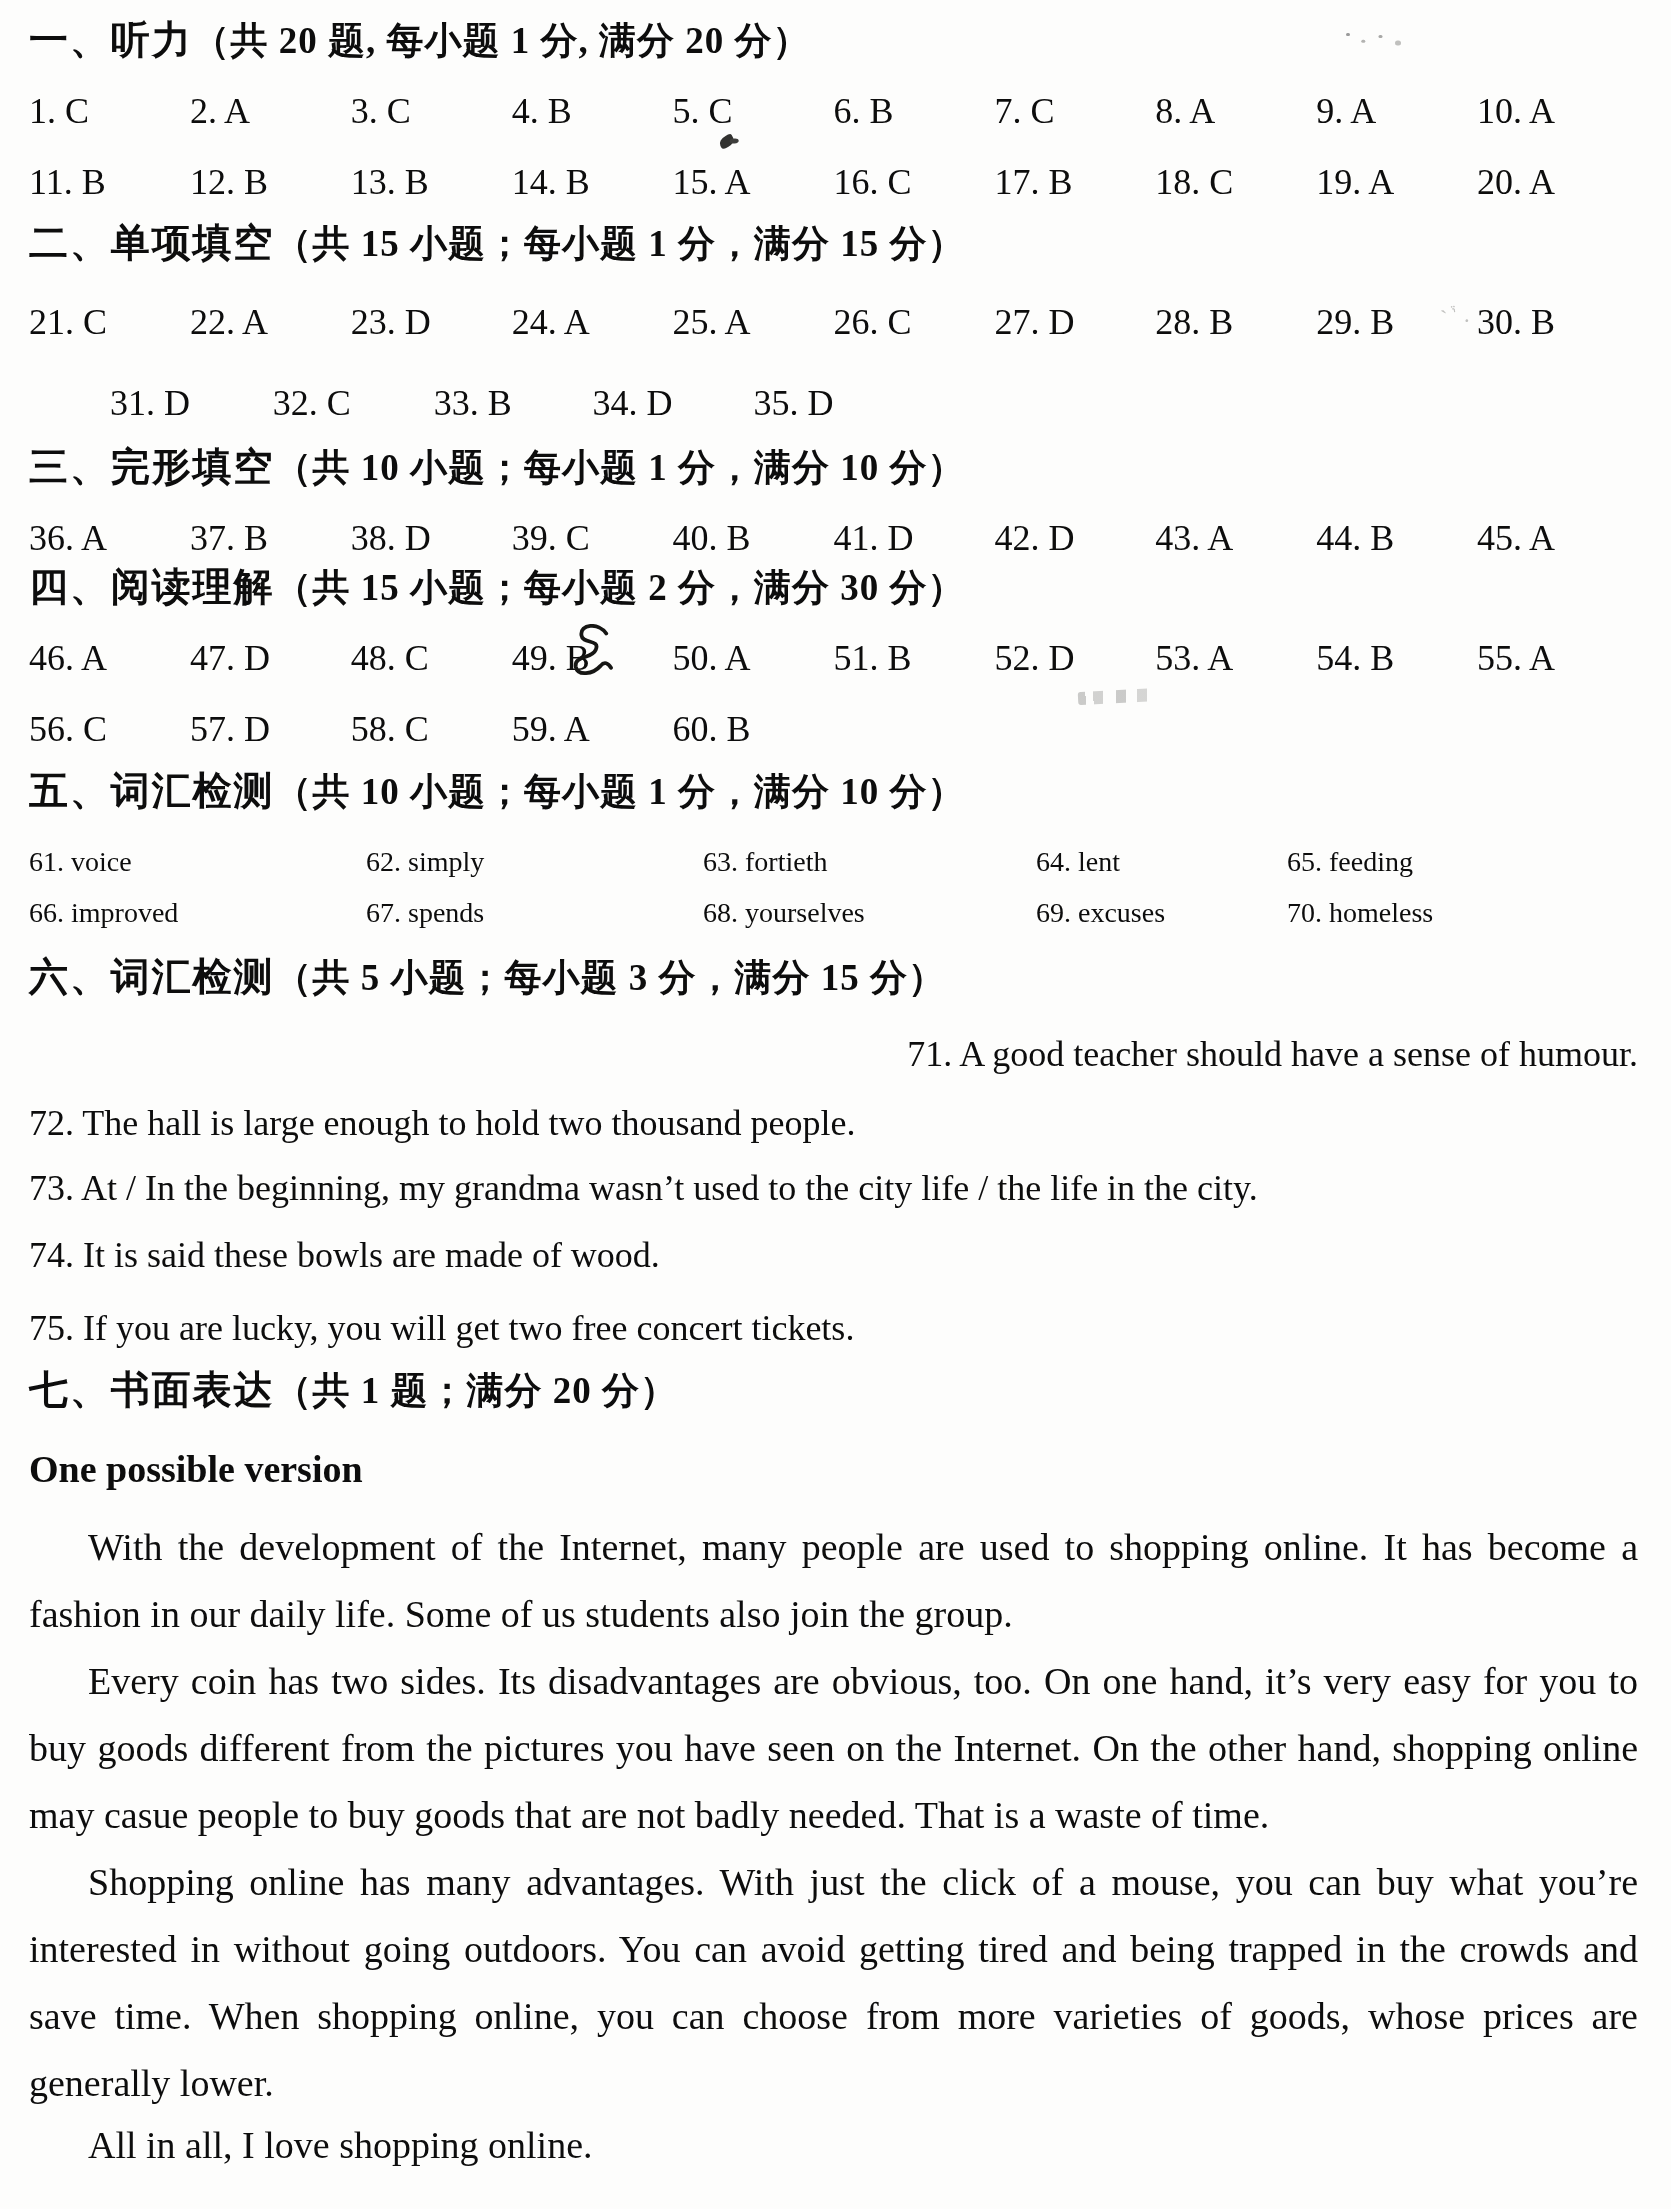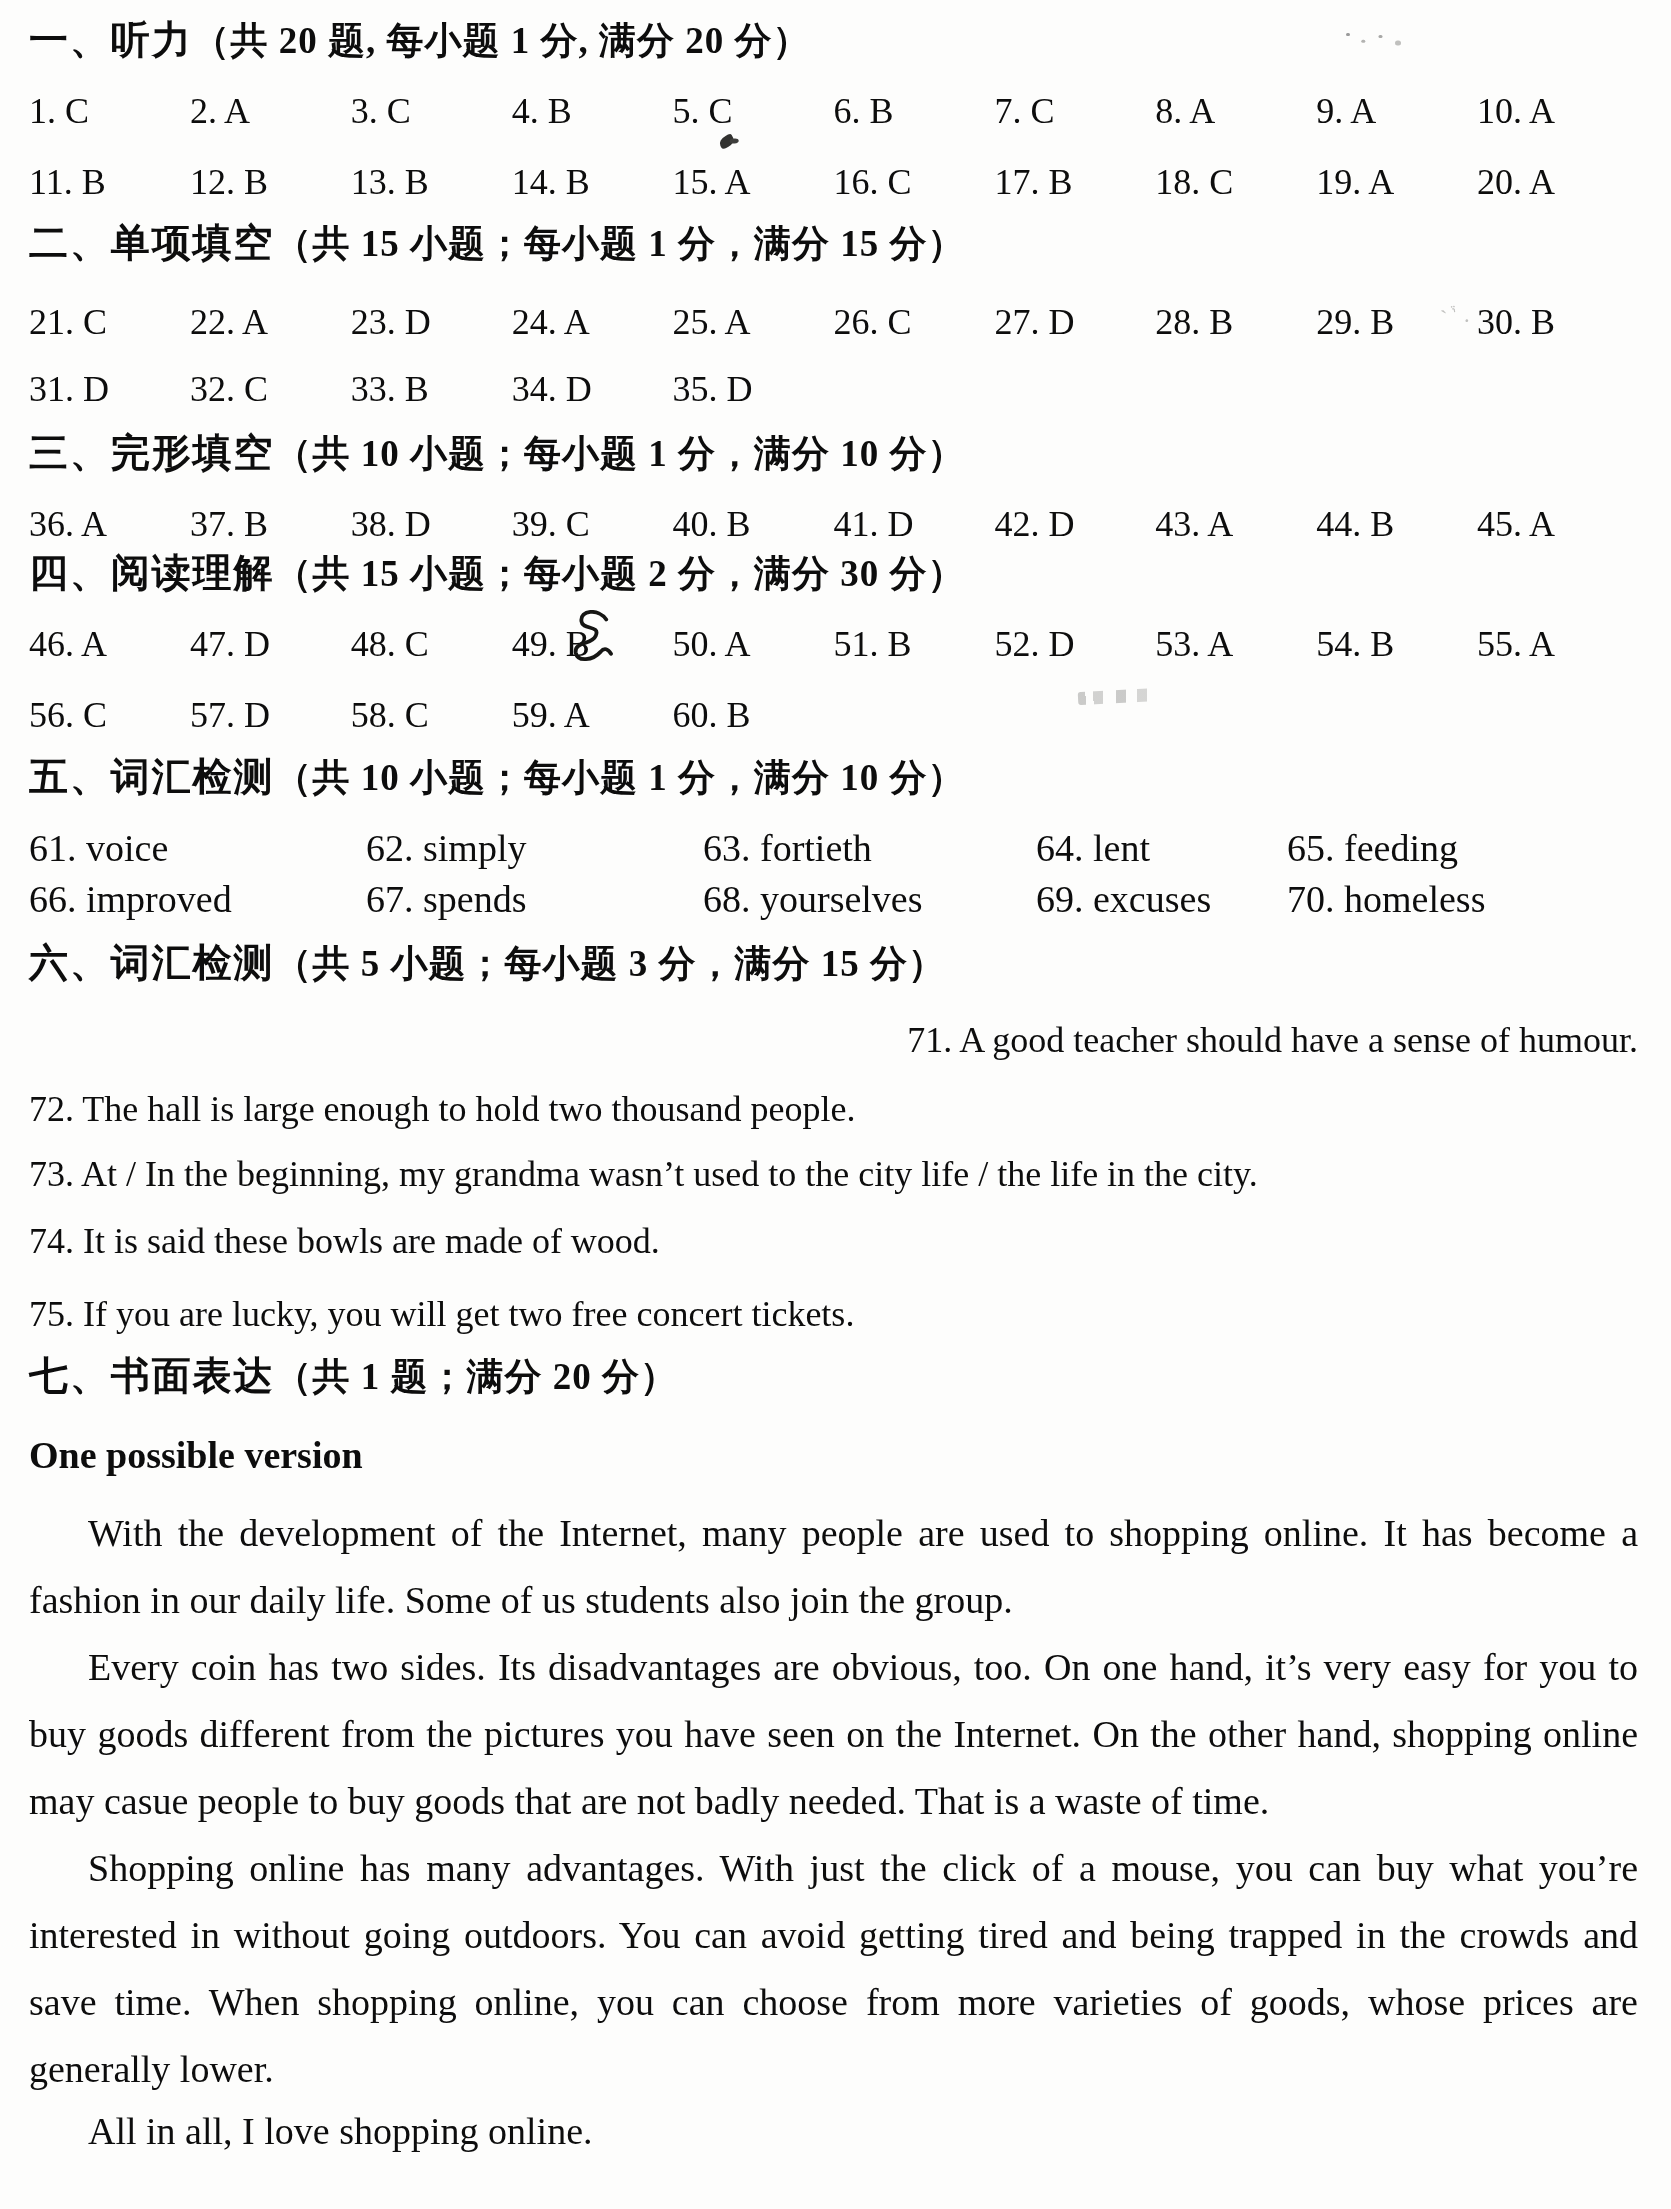--- a/index.html
+++ b/index.html
@@ -11,21 +11,21 @@
     overflow:hidden;
     box-sizing:border-box;
     padding:13.4px 34px 0 29px;
     font-family:"Liberation Serif","DejaVu Serif",serif;
     color:#0d0d0d;
   }
   .head{font-size:39px;line-height:50px;font-weight:bold;white-space:nowrap;}
   .head .t{font-weight:900;letter-spacing:1.9px;}
   .head .meta{font-weight:700;font-size:37px;letter-spacing:1px;}
   .row10{display:grid;grid-template-columns:repeat(10,1fr);font-size:36px;line-height:44px;white-space:nowrap;}
-  .rowv{display:grid;grid-template-columns:337px 337px 333px 251px 1fr;font-size:38px;line-height:44px;white-space:nowrap;}
+  .rowv{display:grid;grid-template-columns:337px 337px 333px 251px 1fr;font-size:28px;line-height:44px;white-space:nowrap;}
   .ans{position:relative;display:block;}
   .sent{font-size:36px;line-height:44px;white-space:nowrap;}
   .opv{font-weight:bold;font-size:38px;line-height:44px;}
   .essay p{margin:0;font-size:38px;line-height:67px;text-align:justify;text-indent:59px;}
   .scribble{position:absolute;left:54px;top:-11.5px;pointer-events:none;}
   .artifact{position:absolute;pointer-events:none;}
   .speck{width:3.8px;height:3.8px;border-radius:50%;background:#9a9a9a;
          box-shadow:15.3px 6.7px 0 #b3b3b1,32.5px 1.9px 0 #a8a8a6,50px 8.6px 0 1px #c0c0be;}
   .smudge{width:15.3px;height:10.5px;background:#1d1d1b;border-radius:60% 20% 55% 30%;
           transform:rotate(-28deg);opacity:.9;}
@@ -82,21 +82,21 @@
     <span class="ans">22. A</span>
     <span class="ans">23. D</span>
     <span class="ans">24. A</span>
     <span class="ans">25. A</span>
     <span class="ans">26. C</span>
     <span class="ans">27. D</span>
     <span class="ans">28. B</span>
     <span class="ans">29. B</span>
     <span class="ans">30. B</span>
   </div>
-  <div class="row10" style="margin-top:23px;">
+  <div class="row10" style="margin-top:37px;text-align:right;">
     <span class="ans">31. D</span>
     <span class="ans">32. C</span>
     <span class="ans">33. B</span>
     <span class="ans">34. D</span>
     <span class="ans">35. D</span>
   </div>
 
   <div class="head" style="margin-top:17px;">
     <span class="t">三、完形填空</span><span class="meta">（共 10 小题；每小题 1 分，满分 10 分）</span>
   </div>

